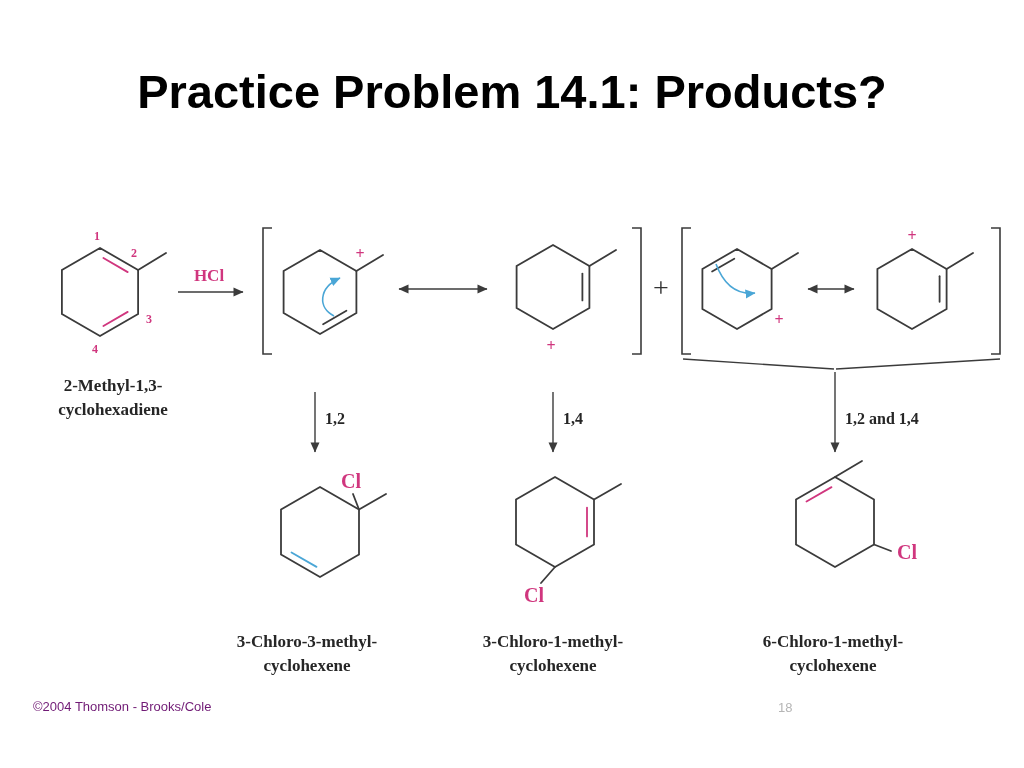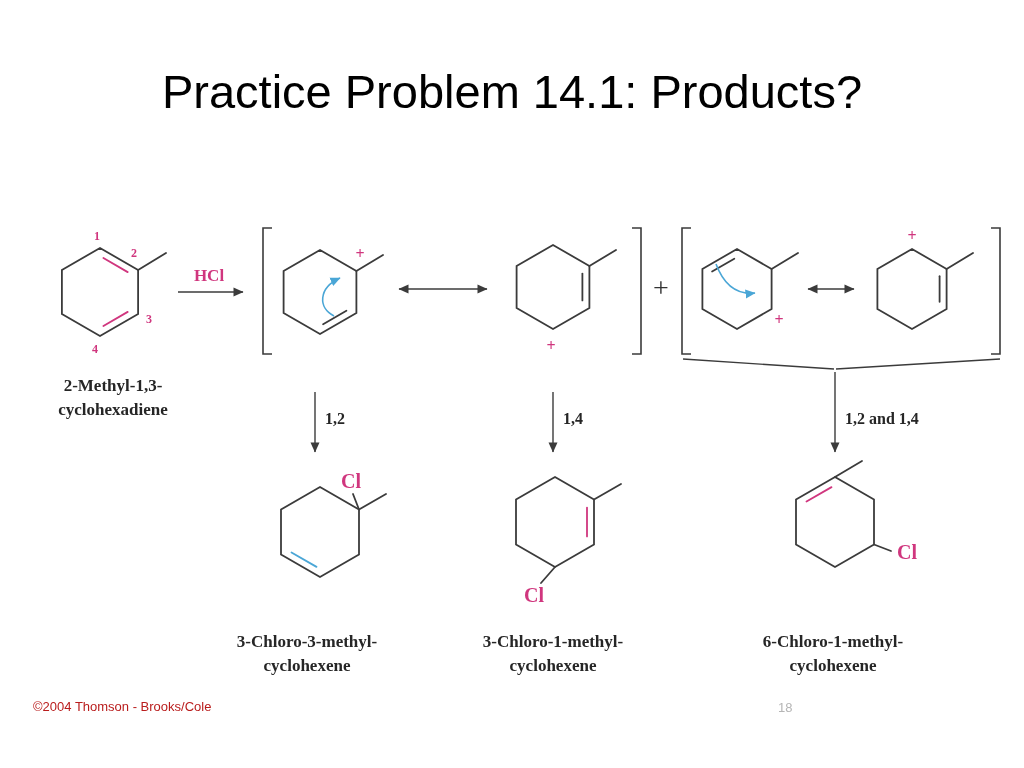--- a/index.html
+++ b/index.html
@@ -2,24 +2,24 @@
 <html style="--pink: #d0367e; --blue: #4aa6d6;"><head>
 <meta charset="utf-8">
 <style>
   html,body{margin:0;padding:0;}
   body{
     width:1024px;height:768px;background:#ffffff;position:relative;
     font-family:"Liberation Sans",sans-serif;overflow:hidden;
   }
   .title{
     position:absolute;top:64px;left:0;width:100%;text-align:center;
-    font-size:47px;font-weight:400;color:#000;
+    font-size:47px;font-weight:700;color:#000;
   }
   svg.scheme{position:absolute;left:0;top:0;}
-  .copyright{position:absolute;left:33px;top:699px;font-size:13px;color:#b91c1c;}
+  .copyright{position:absolute;left:33px;top:699px;font-size:13px;color:#701a75;}
   .pagenum{position:absolute;left:737px;top:700px;font-size:13px;color:#b5b5b5;margin-left:41px;}
 
   
   .bond{stroke:#3b3b3b;stroke-width:1.8;fill:none;stroke-linecap:round;}
   .dbl-pink{stroke:var(--pink);stroke-width:1.8;fill:none;stroke-linecap:round;}
   .dbl-dark{stroke:#3b3b3b;stroke-width:1.8;fill:none;stroke-linecap:round;}
   .dbl-blue{stroke:var(--blue);stroke-width:1.8;fill:none;stroke-linecap:round;}
   .arrowline{stroke:#3b3b3b;stroke-width:1.4;fill:none;}
   .bluecurve{stroke:var(--blue);stroke-width:1.6;fill:none;}
   .bracket{stroke:#3b3b3b;stroke-width:1.6;fill:none;}

